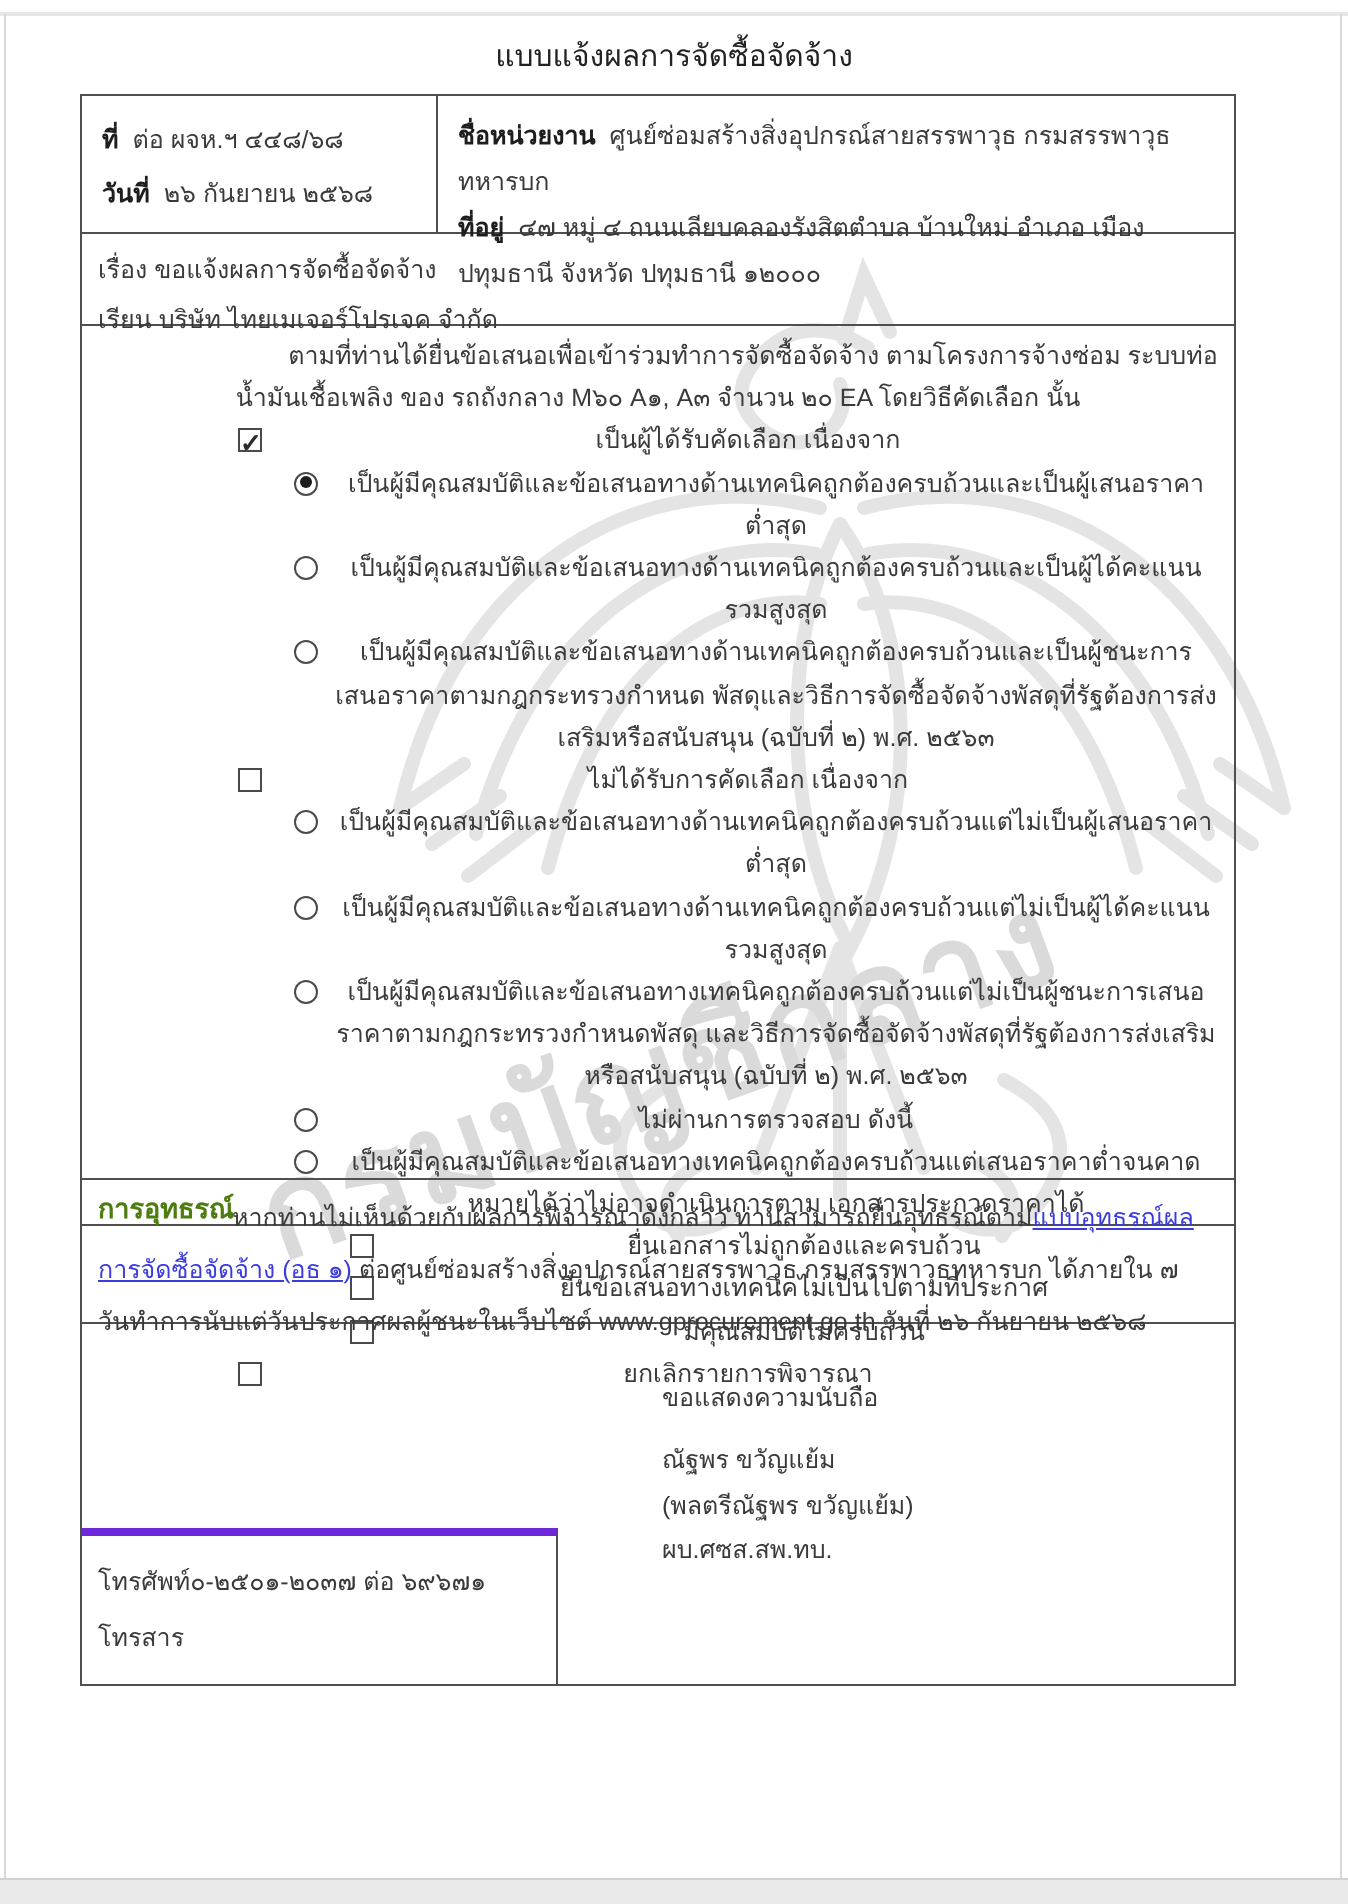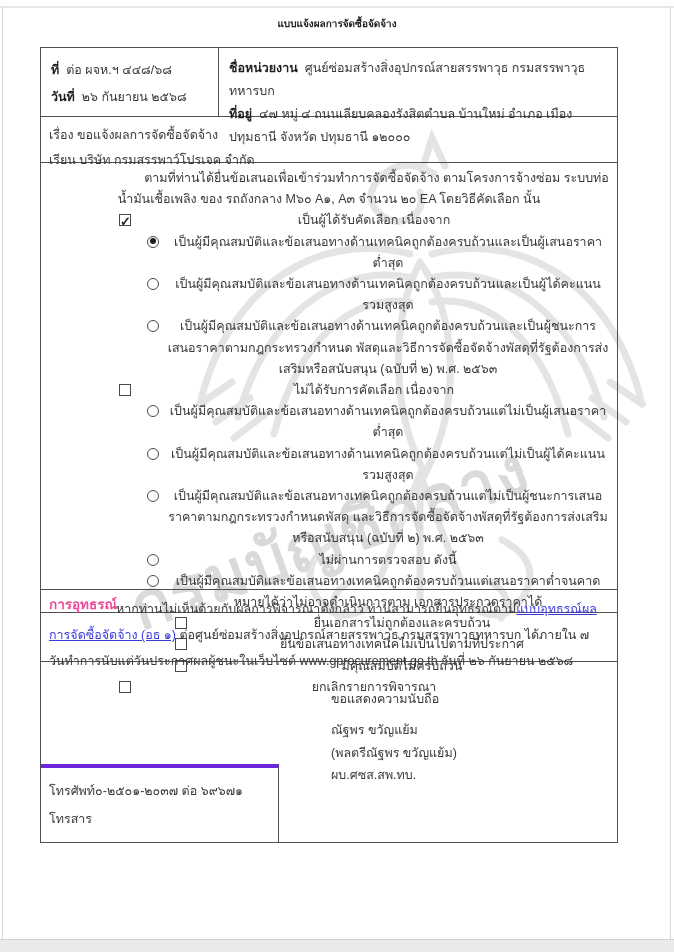--- a/index.html
+++ b/index.html
@@ -5,21 +5,21 @@
   html,body{margin:0;padding:0;background:#fff;}
   .page{position:relative;width:674px;height:952px;background:#ffffff;overflow:hidden;
         font-family:"Liberation Sans",sans-serif;color:#3a3a3a;font-size:12.5px;}
   
   .edge-top{position:absolute;left:0;top:6px;width:674px;height:2px;background:#e7e7e7;}
   .edge-left{position:absolute;left:2px;top:7px;width:1px;height:933px;background:#d9d9d9;}
   .edge-right{position:absolute;left:670px;top:7px;width:1px;height:933px;background:#d9d9d9;}
   .edge-bottom{position:absolute;left:0;top:939px;width:674px;height:13px;background:#eaeaea;border-top:1px solid #d2d2d2;}
 
   .doc-title{position:absolute;left:0;top:16px;width:674px;text-align:center;
-             font-size:10px;font-weight:bold;color:#222;}
+             font-size:15px;font-weight:normal;color:#222;}
 
   
   .wm-emblem{position:absolute;left:170px;top:112px;width:500px;height:520px;z-index:1;opacity:.9;}
   .wm-text{position:absolute;left:150px;top:555px;z-index:1;font-size:64px;font-weight:bold;
            color:#dadada;white-space:nowrap;transform:rotate(-20deg);transform-origin:left bottom;
            letter-spacing:2px;}
 
   .doc-box{position:absolute;left:40px;top:47px;width:576px;height:794px;
            border:1px solid #4f4f4f;z-index:2;background:transparent;}
 
@@ -44,21 +44,21 @@
       box-sizing:border-box;position:relative;}
   .cb.checked::after{content:"\2713";position:absolute;left:0px;top:-4px;font-size:13px;
       font-weight:bold;color:#2a2a2a;}
   .rb{display:inline-block;width:12px;height:12px;border:1.4px solid #4a4a4a;border-radius:50%;
       background:#fff;box-sizing:border-box;position:relative;}
   .rb.selected::after{content:"";position:absolute;left:1.6px;top:1.6px;width:6px;height:6px;
       border-radius:50%;background:#1d1d1d;}
 
   .appeal-hd{position:absolute;left:0;top:541px;width:100%;height:24px;border-top:1px solid #4f4f4f;
              border-bottom:1px solid #4f4f4f;box-sizing:border-box;padding:3px 0 0 8px;
-             font-weight:bold;font-size:13.5px;color:#ec4899;}
+             font-weight:bold;font-size:13.5px;color:#4d7c0f;}
   .appeal-bd{position:absolute;left:0;top:542px;width:100%;height:72px;border-bottom:1px solid #4f4f4f;
              box-sizing:border-box;padding:6px 10px 0 8px;line-height:26px;}
   .appeal-bd .ind{text-indent:67px;}
   a.doclink{color:#3b3be0;text-decoration:underline;}
 
   .sig{position:absolute;left:290px;top:640px;width:280px;text-align:left;line-height:22px;}
   .sig .salut{margin-bottom:9px;}
   .sig .fullname{margin-top:1px;}
 
   .phonebox{position:absolute;left:0px;top:716px;width:238px;height:78px;border-top:4px solid #6d28d9;
@@ -118,21 +118,21 @@
           <span class="lbl">ชื่อหน่วยงาน</span><span>ศูนย์ซ่อมสร้างสิ่งอุปกรณ์สายสรรพาวุธ กรมสรรพาวุธทหารบก</span>
         </div>
         <div>
           <span class="lbl">ที่อยู่</span><span>๔๗ หมู่ ๔ ถนนเลียบคลองรังสิตตำบล บ้านใหม่ อำเภอ เมืองปทุมธานี จังหวัด ปทุมธานี ๑๒๐๐๐</span>
         </div>
       </div>
     </div>
 
     <div class="letter">
       <div>เรื่อง ขอแจ้งผลการจัดซื้อจัดจ้าง</div>
-      <div>เรียน บริษัท กรมสรรพาว์โปรเจค จำกัด</div>
+      <div>เรียน บริษัท ไทยเมเจอร์โปรเจค จำกัด</div>
     </div>
 
     <div class="flow">
       <div class="p1">ตามที่ท่านได้ยื่นข้อเสนอเพื่อเข้าร่วมทำการจัดซื้อจัดจ้าง ตามโครงการจ้างซ่อม ระบบท่อน้ำมันเชื้อเพลิง ของ รถถังกลาง M๖๐ A๑, A๓ จำนวน ๒๐ EA โดยวิธีคัดเลือก นั้น</div>
 
       <div class="row lvl1">
         <span class="ctl cb checked"></span>
         <span class="optlabel">เป็นผู้ได้รับคัดเลือก เนื่องจาก</span>
       </div>
       <div class="row lvl2">

